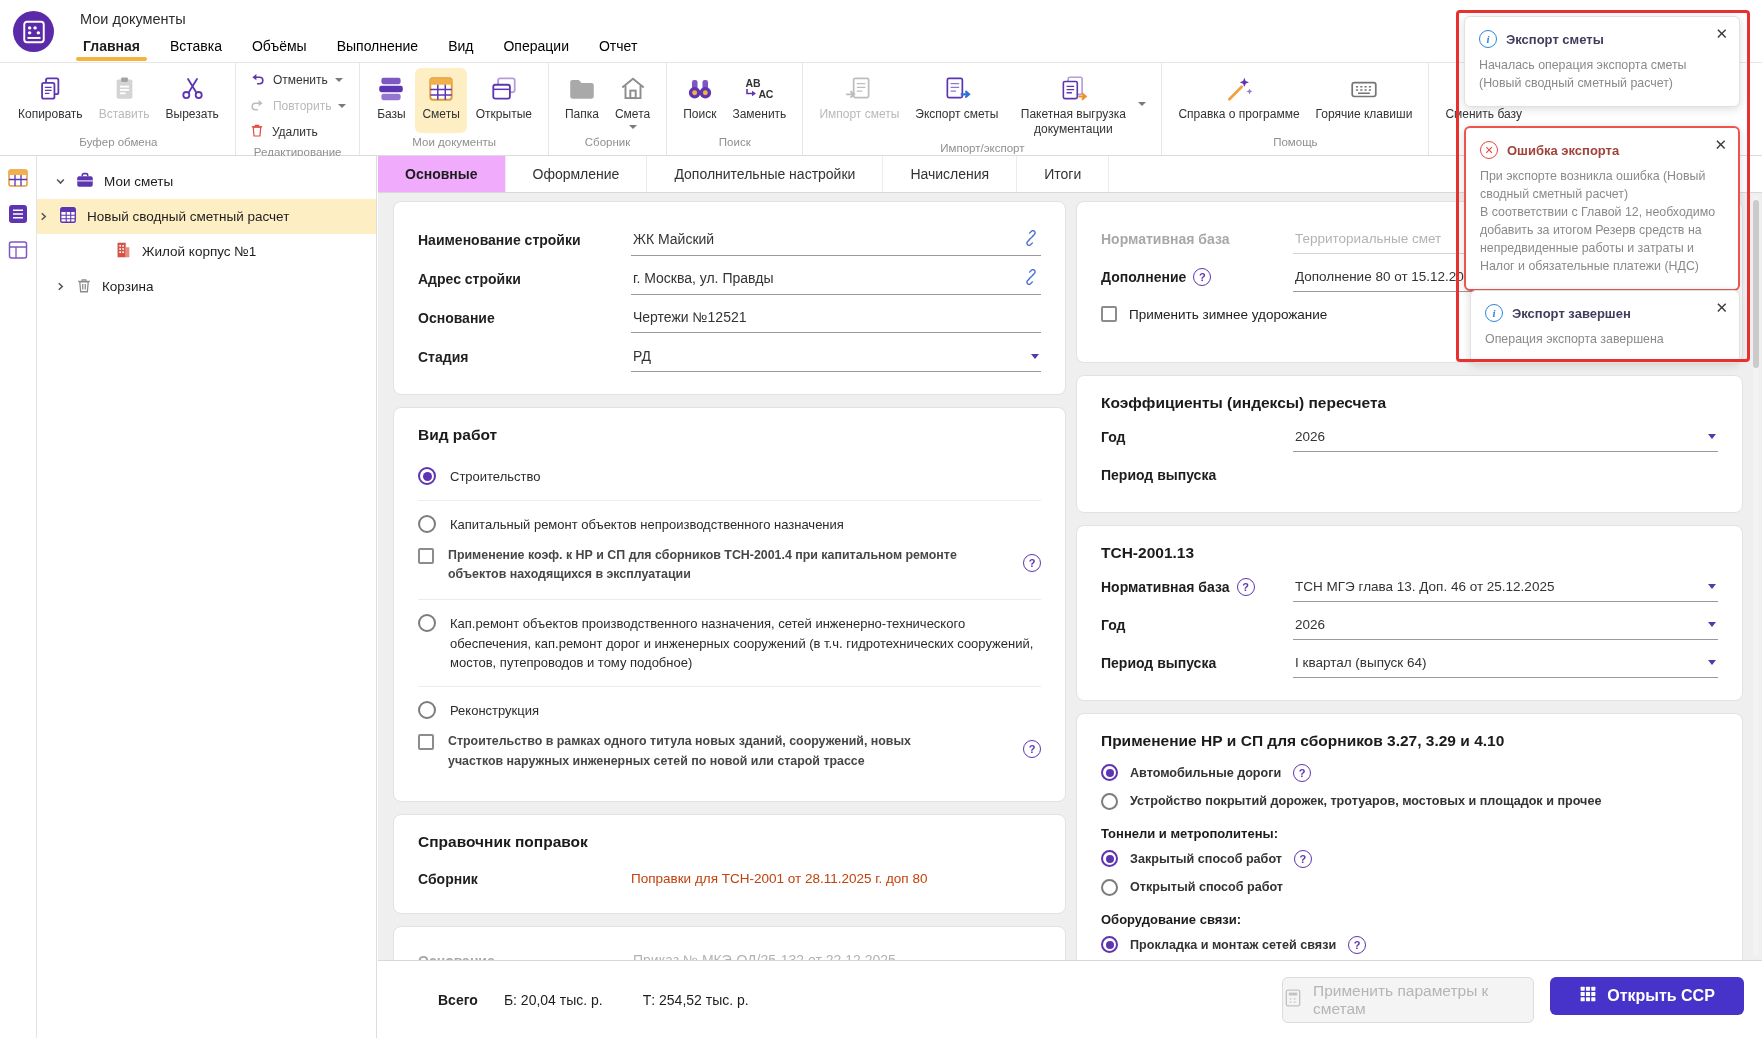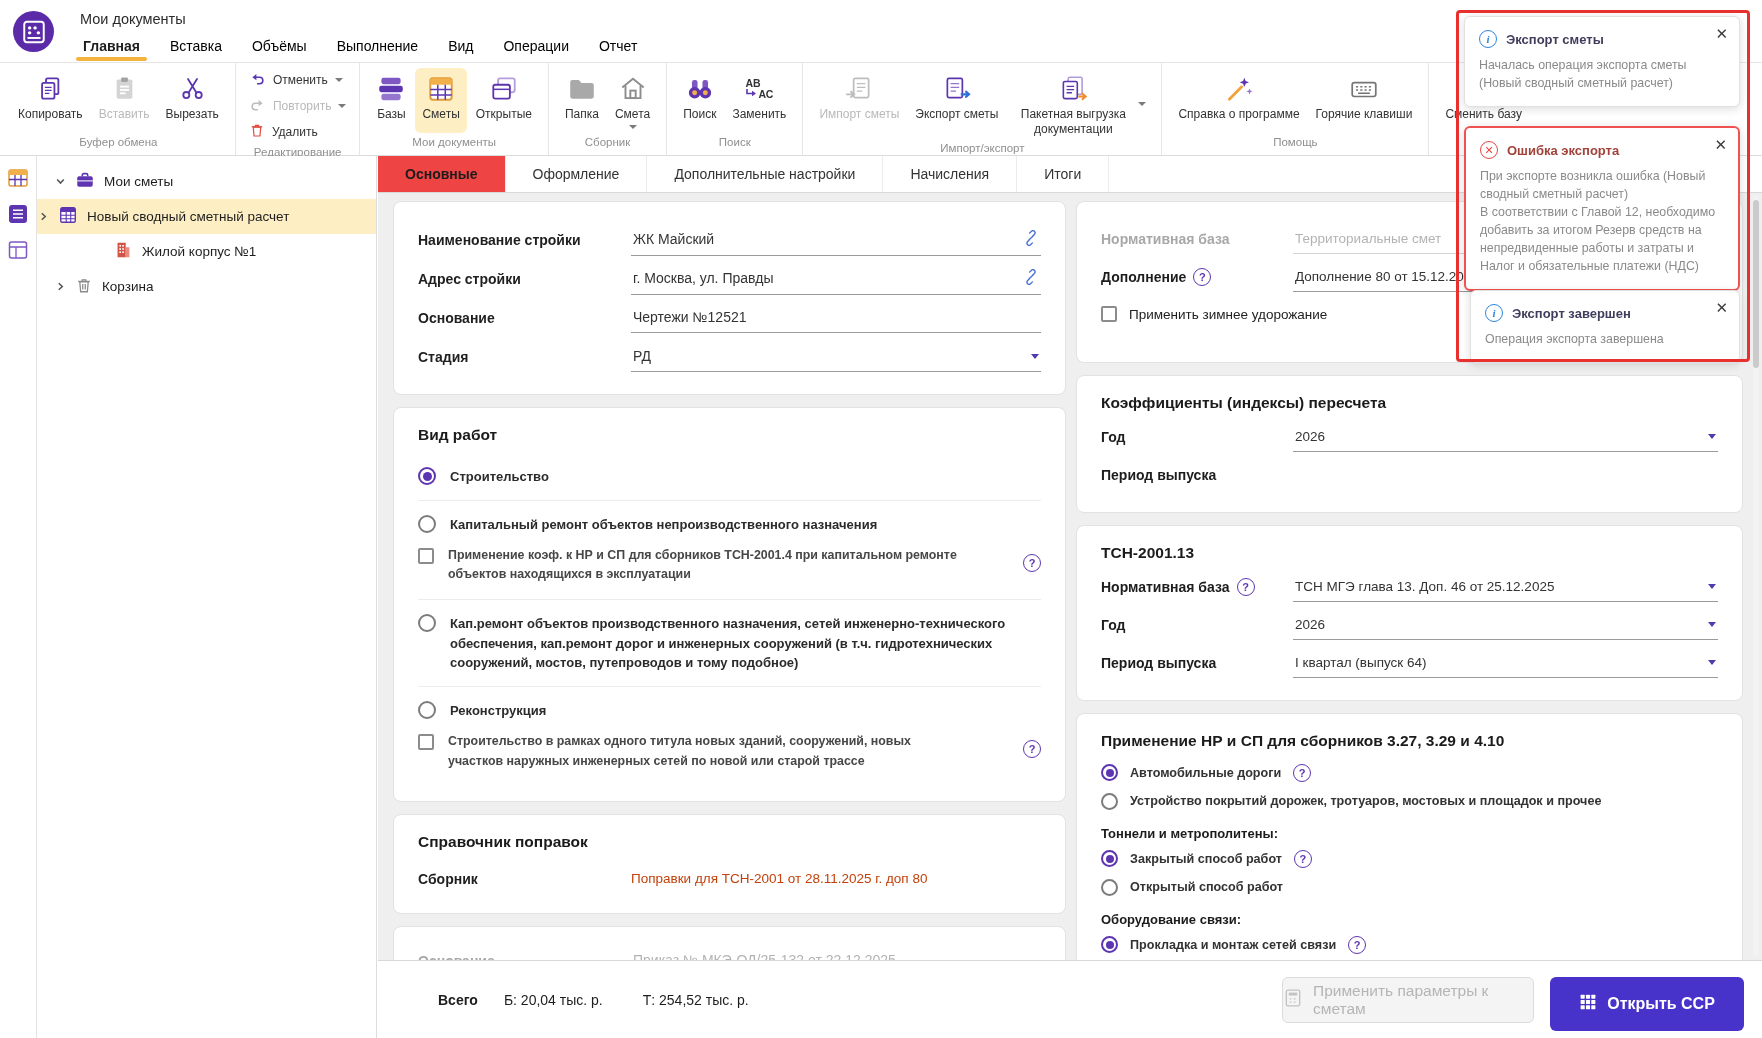--- a/index.html
+++ b/index.html
@@ -52,38 +52,38 @@
 .trow .chev {width:12px; display:flex; justify-content:center; flex:none;}
 .trow.sel {background:#fdeec4;}
 .ind1 {padding-left:17px;}
 .ind2 {}
 .ind3 {padding-left:76px;}
 
 
 .content {position:absolute; top:156px; left:378px; right:0; bottom:0; background:#efefef;}
 .ctabs {position:absolute; top:0; left:0; right:0; height:37px; background:#fff; border-bottom:1px solid #d8d8d8; display:flex;}
 .ctab {display:flex; align-items:center; padding:0 27px; font-size:14px; color:#333; border-right:1px solid #ececec; cursor:pointer;}
-.ctab.active {background:#ef4444; font-weight:700; color:#1c1c1c;}
+.ctab.active {background:#f0abfc; font-weight:700; color:#1c1c1c;}
 .cscroll {position:absolute; top:37px; left:0; right:0; bottom:78px; overflow:hidden; padding:8px 0 0 15px;}
 .col-left {position:absolute; left:15px; top:8px; width:673px;}
 .col-right {position:absolute; left:698px; top:8px; width:667px;}
 .panel {background:#fff; border:1px solid #e2e2e2; border-radius:8px; padding:18px 24px; margin-bottom:12px;}
 .ptitle {font-size:15.5px; font-weight:700; color:#1b1b1b; margin-bottom:12px;}
 
 
 .frow {display:grid; grid-template-columns:213px 1fr; align-items:center; min-height:39px;}
 .flabel {font-weight:700; font-size:14px; color:#1f1f1f;}
 .finput {border-bottom:1px solid #9a9a9a; display:flex; align-items:center; justify-content:space-between; gap:8px;
          padding:6px 2px; font-size:14px; color:#333; min-height:30px; cursor:text;}
 .finput .fval {white-space:nowrap; overflow:hidden;}
 
 
 .wdiv {height:1px; background:#ededed; margin:3px 0;}
 .opt {display:flex; gap:14px; padding:10px 0; align-items:flex-start; cursor:pointer;}
-.optlbl {font-size:13px; font-weight:700; color:#2b2b2b; line-height:1.5; padding-top:1px;}
+.optlbl {font-size:13px; font-weight:400; color:#2b2b2b; line-height:1.5; padding-top:1px;}
 .subopt {display:flex; gap:14px; padding:2px 0 12px 0; align-items:flex-start; cursor:pointer;}
 .sublbl {font-size:12.4px; font-weight:600; color:#474747; line-height:1.55; max-width:520px;}
 .subopt .qicon {margin-left:auto; margin-top:8px;}
 .radio {width:18px; height:18px; border-radius:50%; border:2px solid #7c7c7c; flex:none; position:relative; margin-top:1px; background:#fff;}
 .radio.on {border-color:#5e35b1;}
 .radio.on::after {content:""; position:absolute; inset:2.5px; border-radius:50%; background:#5e35b1;}
 .check {width:16px; height:16px; border:2px solid #8c8c8c; border-radius:2px; flex:none; margin-top:2px; background:#fff;}
 .qicon {width:18px; height:18px; border-radius:50%; border:1.5px solid #5e35b1; color:#5e35b1; font-weight:700; font-size:11px;
         display:flex; align-items:center; justify-content:center; flex:none; cursor:pointer;}
 
@@ -105,21 +105,21 @@
 .roptlbl {font-size:12.6px; font-weight:600; color:#333;}
 .rsubtitle {font-weight:700; font-size:13px; margin:11px 0 3px; color:#1b1b1b;}
 
 
 .cfooter {position:absolute; left:0; right:0; bottom:0; height:78px; background:#fff; border-top:1px solid #d8d8d8;}
 .totals {position:absolute; left:60px; top:0; height:100%; display:flex; align-items:center; font-size:14px; color:#1d1d1d;}
 .totals .tl {font-weight:700; margin-right:26px;}
 .totals .tb {margin-right:40px;}
 .apply-btn {position:absolute; right:228px; top:16px; height:46px; width:252px; background:#f4f4f4; border:1px solid #dcdcdc;
             border-radius:6px; color:#b5b5b5; font-size:15.5px; display:flex; align-items:center; justify-content:center; gap:10px; cursor:default;}
-.open-btn {position:absolute; right:18px; top:16px; height:54px; width:194px; background:#4733c9; border:none;
+.open-btn {position:absolute; right:18px; top:16px; height:38px; width:194px; background:#4733c9; border:none;
            border-radius:6px; color:#fff; font-weight:700; font-size:16px; display:flex; align-items:center; justify-content:center; gap:10px; cursor:pointer;}
 
 
 .vscroll {position:absolute; right:3px; top:196px; bottom:82px; width:6px; background:#f3f3f3; border-radius:3px;}
 .vthumb {position:absolute; top:4px; height:168px; width:6px; background:#cbcbcb; border-radius:3px; cursor:grab;}
 
 
 .notif {position:absolute; background:#fff; border:1px solid #e1e1e1; border-radius:6px; padding:13px 14px;
         box-shadow:0 2px 10px rgba(0,0,0,.14); z-index:110;}
 .notif.error {border:2px solid #ef5350;}

